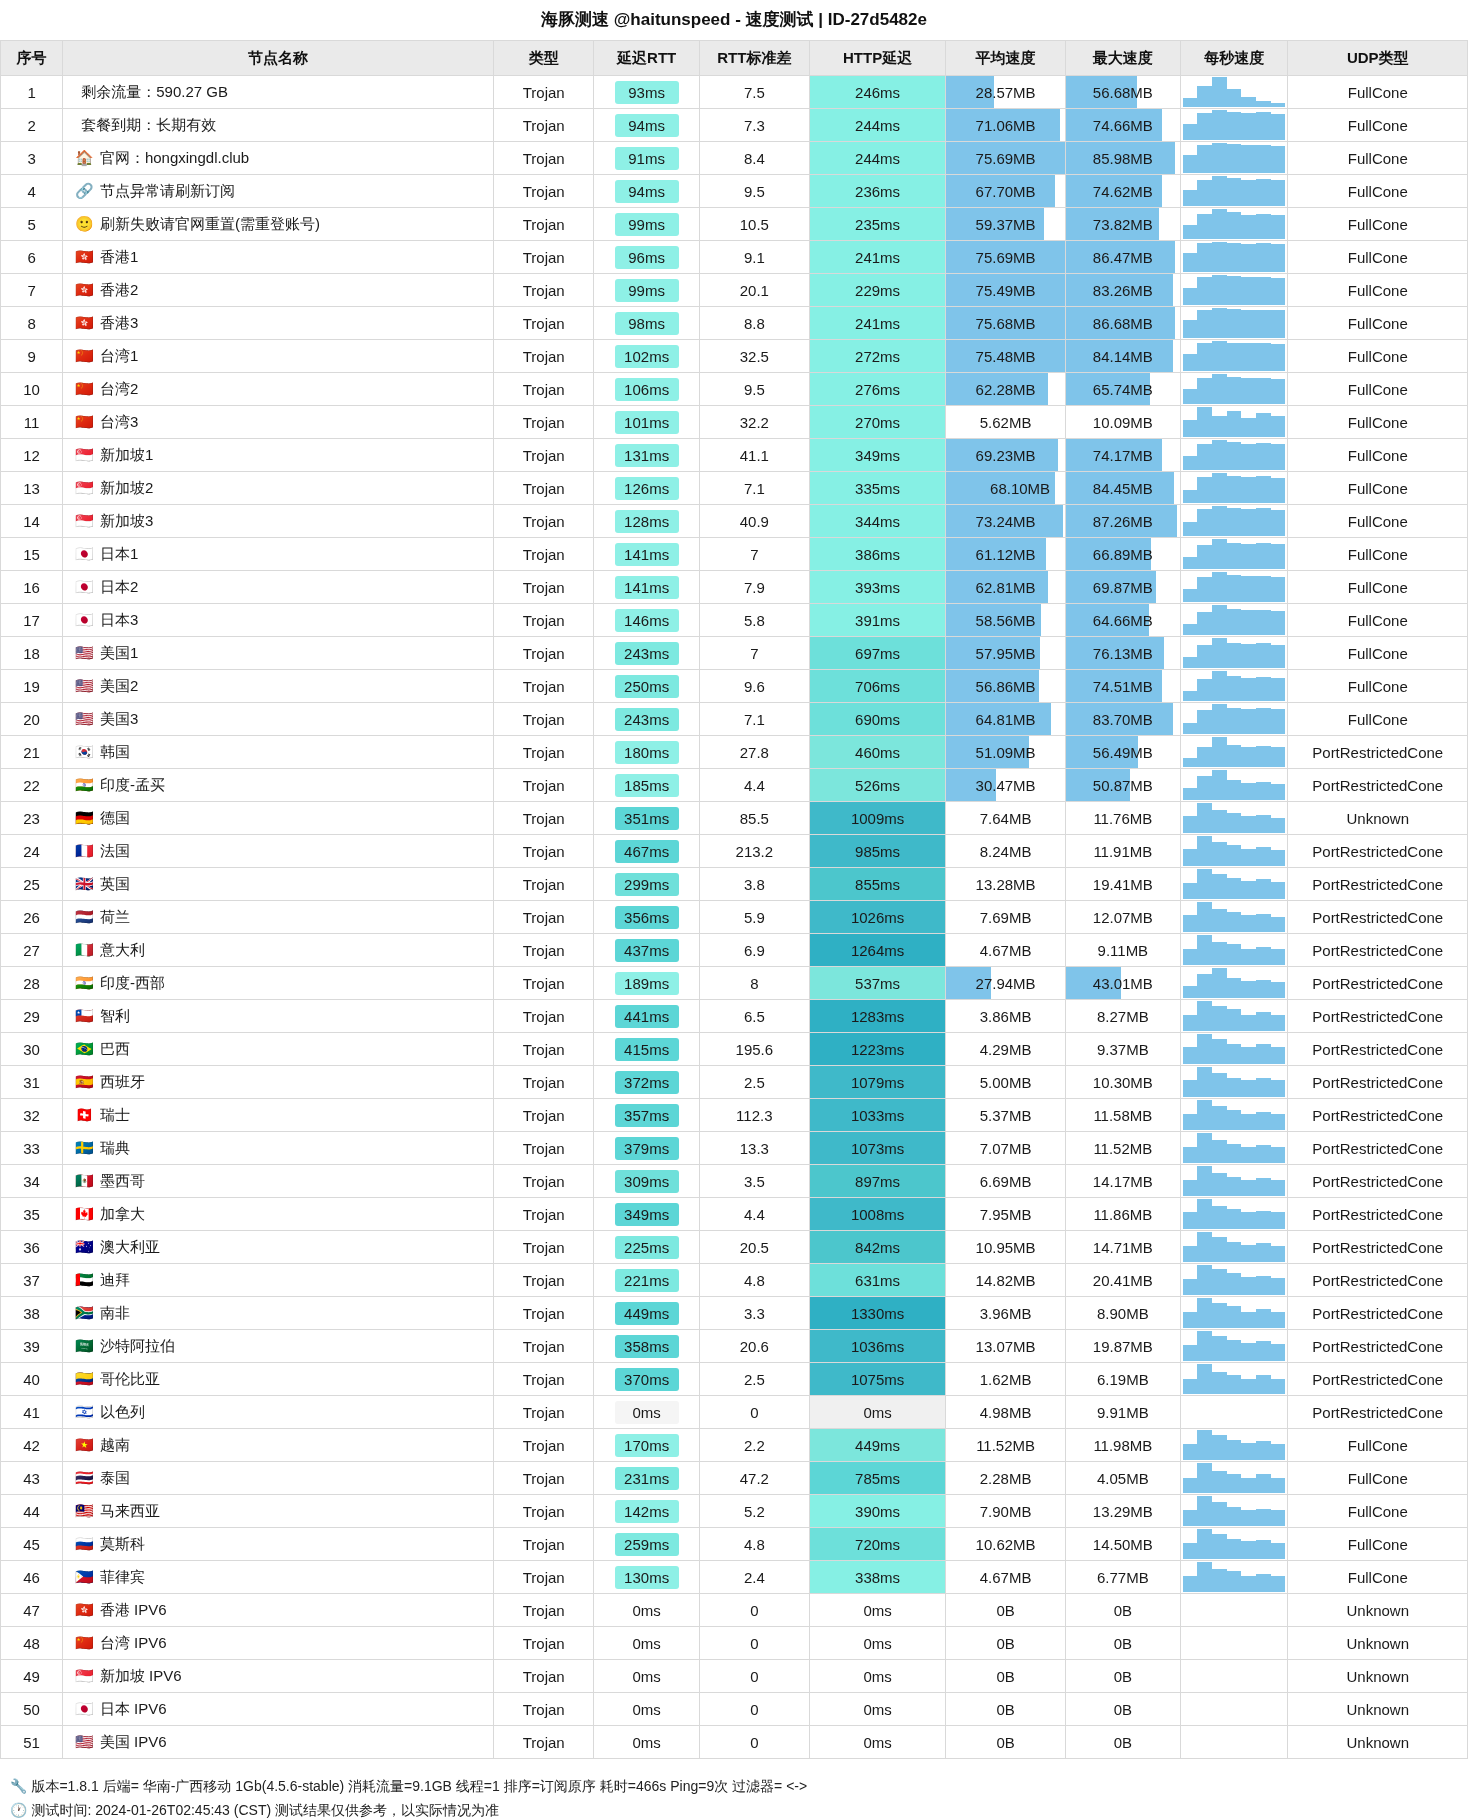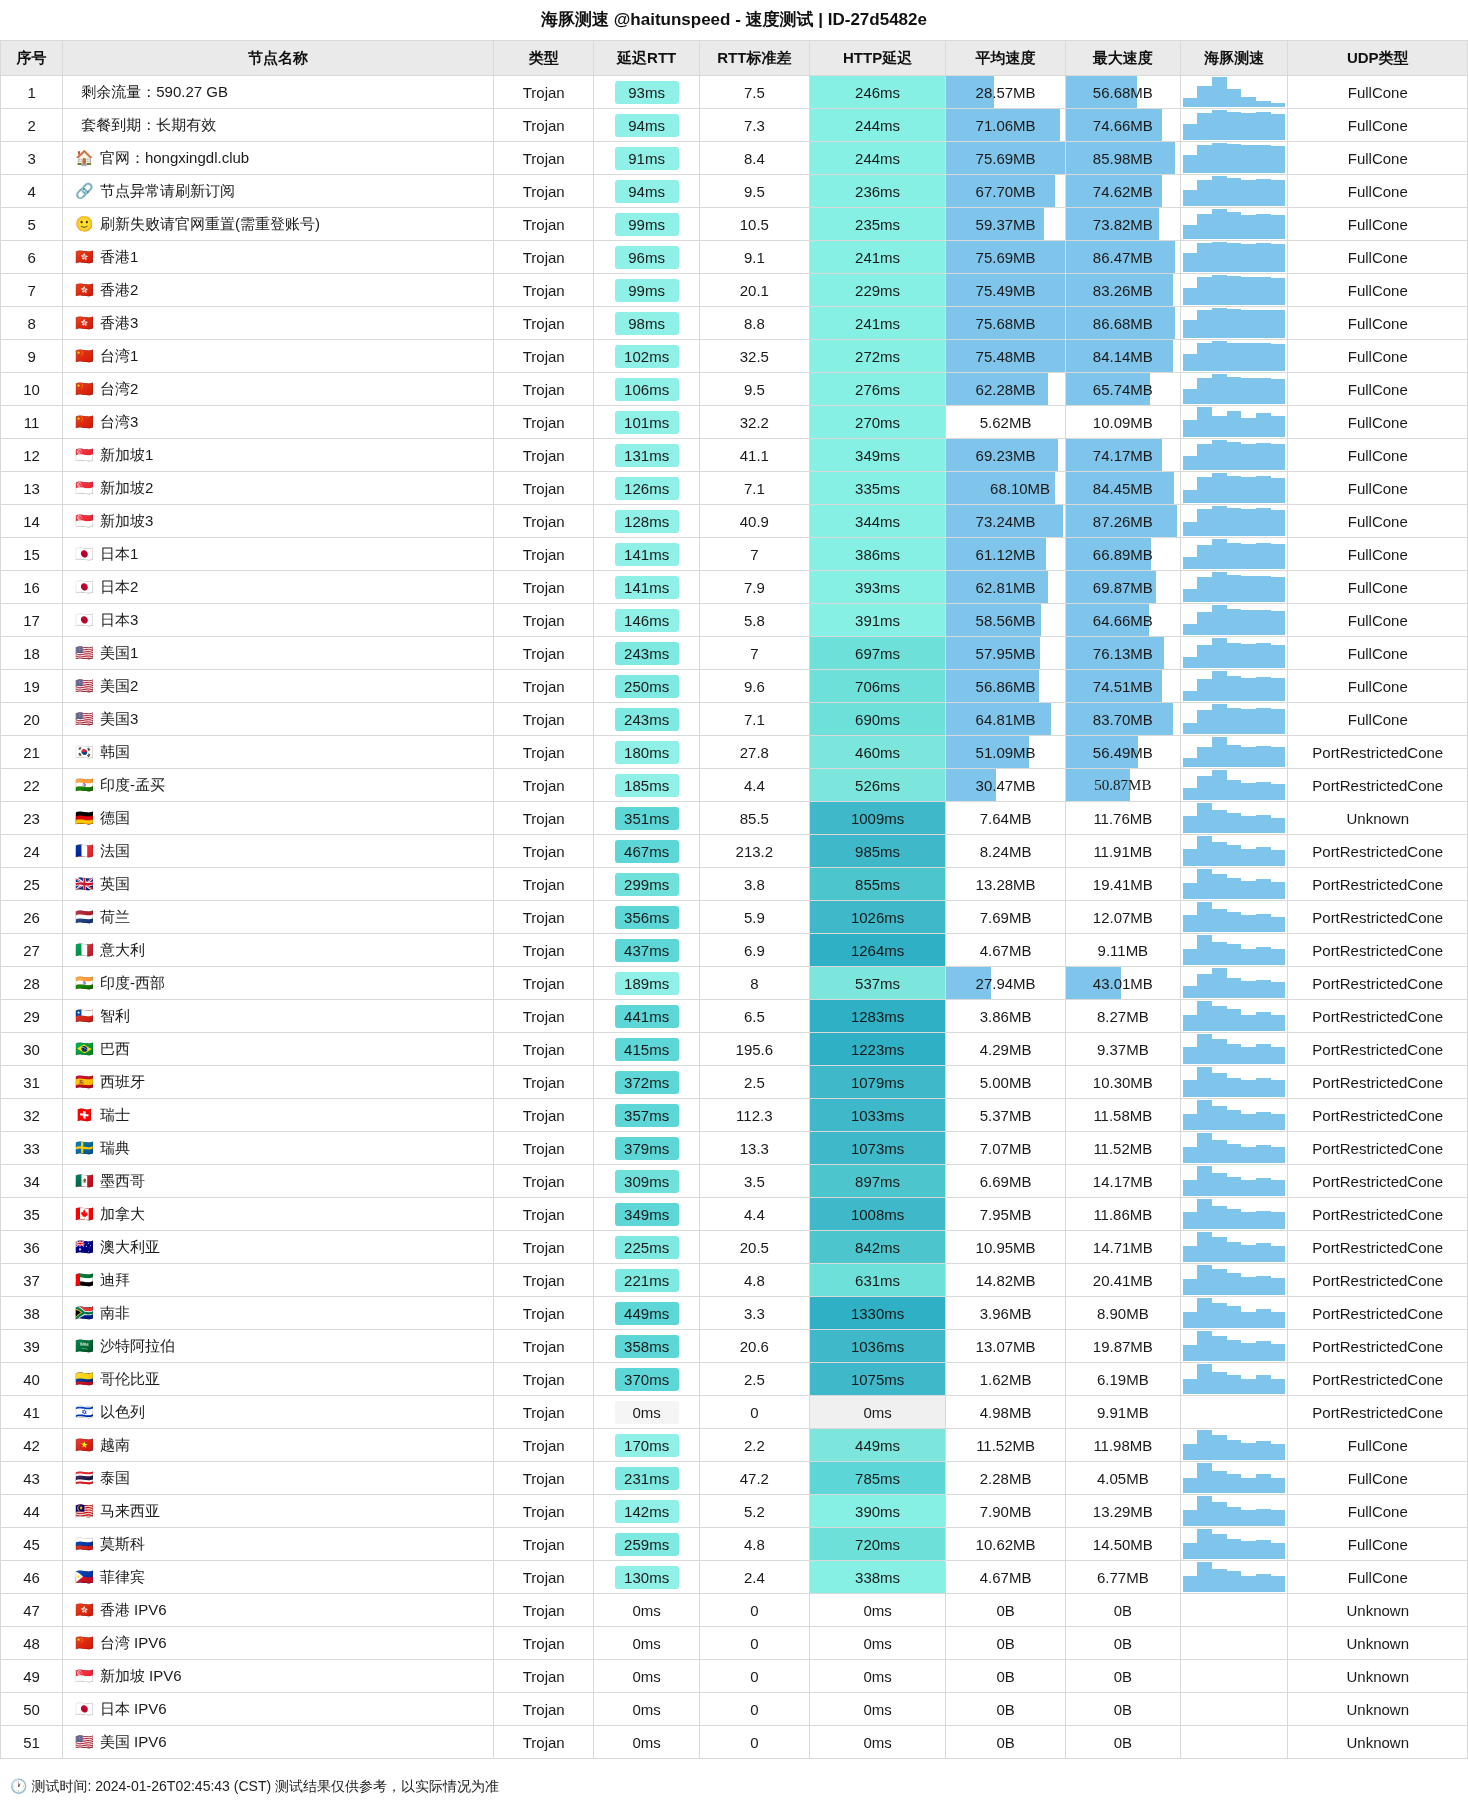--- a/index.html
+++ b/index.html
@@ -118,21 +118,21 @@
   <thead>
     <tr>
       <th>序号</th>
       <th>节点名称</th>
       <th>类型</th>
       <th>延迟RTT</th>
       <th>RTT标准差</th>
       <th>HTTP延迟</th>
       <th>平均速度</th>
       <th>最大速度</th>
-      <th>海豚测速</th>
+      <th>每秒速度</th>
       <th>UDP类型</th>
     </tr>
   </thead>
   <tbody id="tbody">
       <tr>
         <td><span>1</span></td>
         <td class="name"><span class="flag"></span><span>剩余流量：590.27 GB</span></td>
         <td><span>Trojan</span></td>
         <td>
           <div class="cellbox">
@@ -942,21 +942,21 @@
           <div class="cellbox" style="background:#7ce6dc">
             <span>526ms</span>
           </div>
         </td>
         <td>
           <div class="cellbox" style="background:linear-gradient(to right, #7fc4ea 42%, transparent 42%);">
             <span>30.47MB</span>
           </div>
         </td>
         <td>
-          <div class="cellbox" style="background:linear-gradient(to right, #7fc4ea 56%, transparent 56%);font-family:Liberation Serif, serif;">
+          <div class="cellbox" style="background:linear-gradient(to right, #7fc4ea 56%, transparent 56%);">
             <span>50.87MB</span>
           </div>
         </td>
         <td>
           <div class="spark">
             <i style="height:40%"></i>
             <i style="height:80%"></i>
             <i style="height:100%"></i>
             <i style="height:66.66666666666666%"></i>
             <i style="height:56.666666666666664%"></i>
@@ -2067,15 +2067,18 @@
           </div>
         </td>
         <td><span>Unknown</span></td>
       </tr>
     </tbody>
 </table>
 
 <div class="spacer"></div>
 <div class="footer">
   <div>
+    <span class="ico">🔧</span><span>版本=1.8.1  后端=      华南-广西移动 1Gb(4.5.6-stable) 消耗流量=9.1GB  线程=1  排序=订阅原序  耗时=466s  Ping=9次  过滤器= &lt;-&gt;</span>
+  </div>
+  <div>
     <span class="ico">🕐</span><span>测试时间: 2024-01-26T02:45:43 (CST) 测试结果仅供参考，以实际情况为准</span>
   </div>
 </div>
 
 </body></html>

